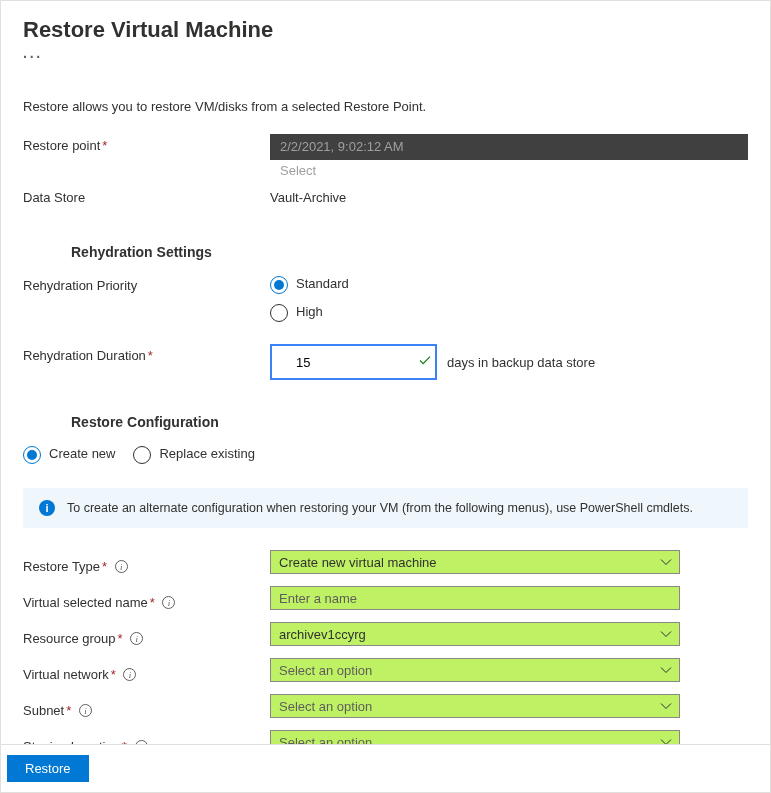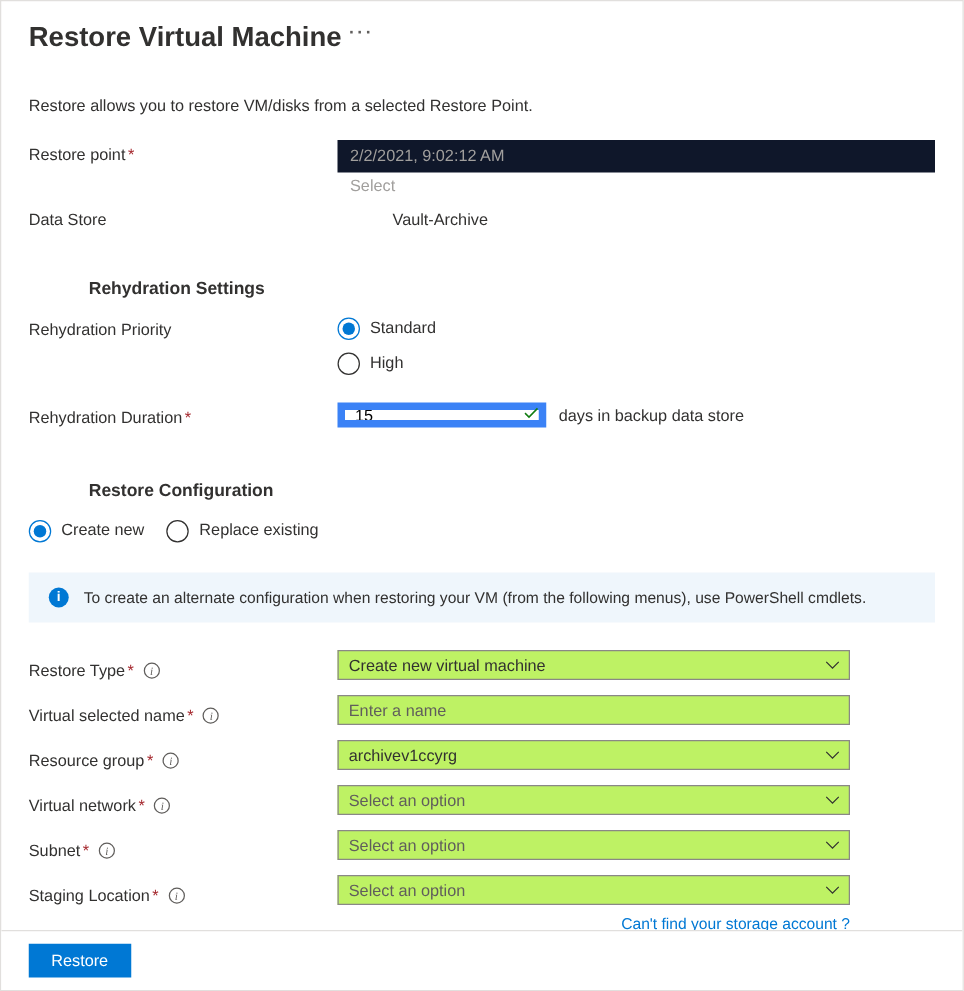--- a/index.html
+++ b/index.html
@@ -14,20 +14,21 @@
     position: relative;
   }
   .content {
     padding: 16px 22px 10px 22px;
   }
   .header {
     display: flex;
     align-items: flex-start;
     gap: 6px;
     margin-bottom: 34px;
+    flex-direction: column;
   }
   .title {
     font-size: 22px;
     font-weight: 600;
     color: #323130;
   }
   .more-icon {
     color: #605e5c;
     letter-spacing: 2px;
     font-size: 14px;
@@ -50,37 +51,36 @@
     flex-shrink: 0;
     padding-top: 4px;
     font-size: 13px;
     color: #323130;
   }
   .value-col {
     flex: 1;
   }
   .req { color: #a4262c; margin-left: 2px; }
   .readonly-box {
-    background: #0f172a;
+    background: #404040;
     padding: 5px 10px;
     color: #a19f9d;
     font-size: 13px;
     height: 26px;
     line-height: 16px;
   }
   .select-link {
     color: #a19f9d;
     font-size: 13px;
     padding: 3px 10px 0 10px;
     display: inline-block;
   }
   .static-value {
     padding: 4px 0;
     font-size: 13px;
-    margin-left: 44px;
   }
   .section-title {
     font-weight: 600;
     font-size: 14px;
     margin-top: 30px;
     margin-bottom: 14px;
     padding-left: 48px;
   }
   .radio-group {
     display: flex;
@@ -104,23 +104,23 @@
   }
   .radio-circle.sel { border-color: #0078d4; }
   .radio-dot {
     width: 10px; height: 10px;
     border-radius: 50%;
     background: #0078d4;
   }
   .duration-row { margin-top: 20px; }
   .input-duration {
     width: 167px;
-    height: 20px;
-    border: 6px solid #3b82f6;
-    padding: 0 24px 0 8px;
+    height: 36px;
+    border: 2px solid #3b82f6;
+    padding: 0 24px 0 24px;
     font-size: 13px;
     font-family: inherit;
     outline: none;
   }
   .duration-wrap {
     position: relative;
     display: inline-block;
   }
   .check-icon {
     position: absolute;
@@ -217,21 +217,21 @@
     font-size: 12.5px;
     text-decoration: underline;
     cursor: pointer;
   }
   .footer {
     position: absolute;
     bottom: 0;
     left: 0;
     right: 0;
     border-top: 1px solid #e1dfdd;
-    padding: 10px 22px;
+    padding: 10px 6px;
     background: #fff;
   }
   .restore-btn {
     background: #0078d4;
     color: #fff;
     border: none;
     padding: 6px 18px;
     font-size: 13px;
     font-family: inherit;
     cursor: pointer;

